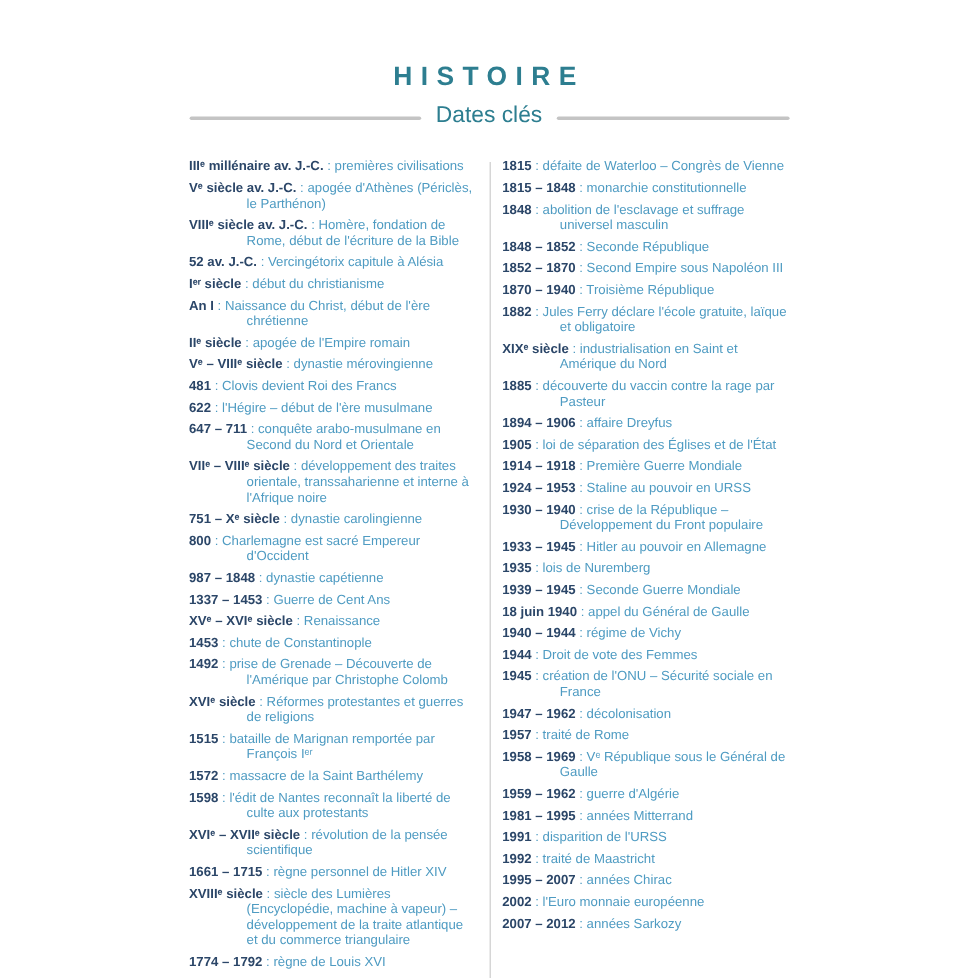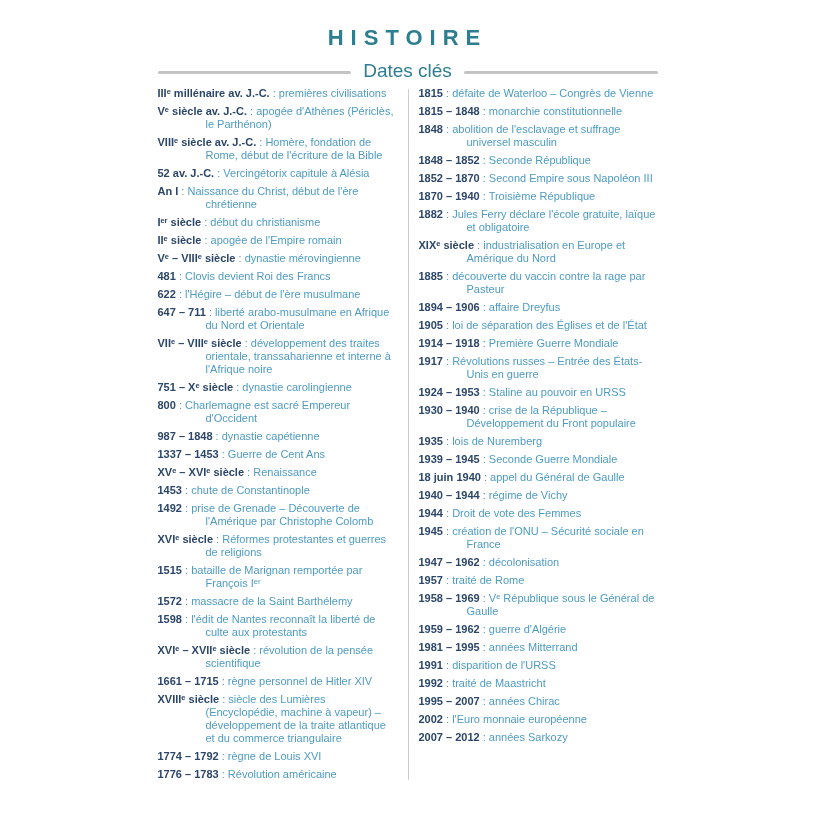--- a/index.html
+++ b/index.html
@@ -8,39 +8,39 @@
     background: #ffffff;
     font-family: "Liberation Sans", "DejaVu Sans", sans-serif;
   }
   .page {
     position: relative;
     width: 815px;
     height: 815px;
     background: #ffffff;
     overflow: hidden;
     box-sizing: border-box;
-    padding-top: 25px;
+    padding-top: 51px;
   }
   .content {
     width: 500px;
     margin: 0 auto;
   }
   .main-title {
     text-align: center;
     font-size: 22px;
     font-weight: bold;
     letter-spacing: 7px;
     color: var(--accent-teal, #2d7e90);
     margin: 0 0 10px 0;
   }
   .subtitle-row {
     display: flex;
     align-items: center;
     gap: 12px;
-    margin-bottom: 4px;
+    margin-bottom: 24px;
   }
   .rule {
     flex: 1;
     height: 3px;
     background: var(--rule-gray, #c4c4c4);
     border-radius: 2px;
   }
   .subtitle {
     font-size: 19px;
     color: var(--accent-teal, #2d7e90);
@@ -91,27 +91,27 @@
       <div class="subtitle">Dates clés</div>
       <div class="rule"></div>
     </div>
 
     <div class="columns">
       <div class="col col-left">
           <div class="entry"><span class="date">IIIᵉ millénaire av. J.-C.</span><span class="desc"> : premières civilisations</span></div>
           <div class="entry"><span class="date">Vᵉ siècle av. J.-C.</span><span class="desc"> : apogée d'Athènes (Périclès, le Parthénon)</span></div>
           <div class="entry"><span class="date">VIIIᵉ siècle av. J.-C.</span><span class="desc"> : Homère, fondation de Rome, début de l'écriture de la Bible</span></div>
           <div class="entry"><span class="date">52 av. J.-C.</span><span class="desc"> : Vercingétorix capitule à Alésia</span></div>
+          <div class="entry"><span class="date">Iᵉʳ siècle</span><span class="desc"> : début du christianisme</span></div>
           <div class="entry"><span class="date">An I</span><span class="desc"> : Naissance du Christ, début de l'ère chrétienne</span></div>
-          <div class="entry"><span class="date">Iᵉʳ siècle</span><span class="desc"> : début du christianisme</span></div>
           <div class="entry"><span class="date">IIᵉ siècle</span><span class="desc"> : apogée de l'Empire romain</span></div>
           <div class="entry"><span class="date">Vᵉ – VIIIᵉ siècle</span><span class="desc"> : dynastie mérovingienne</span></div>
           <div class="entry"><span class="date">481</span><span class="desc"> : Clovis devient Roi des Francs</span></div>
           <div class="entry"><span class="date">622</span><span class="desc"> : l'Hégire – début de l'ère musulmane</span></div>
-          <div class="entry"><span class="date">647 – 711</span><span class="desc"> : liberté arabo-musulmane en Afrique du Nord et Orientale</span></div>
+          <div class="entry"><span class="date">647 – 711</span><span class="desc"> : conquête arabo-musulmane en Second du Nord et Orientale</span></div>
           <div class="entry"><span class="date">VIIᵉ – VIIIᵉ siècle</span><span class="desc"> : développement des traites orientale, transsaharienne et interne à l'Afrique noire</span></div>
           <div class="entry"><span class="date">751 – Xᵉ siècle</span><span class="desc"> : dynastie carolingienne</span></div>
           <div class="entry"><span class="date">800</span><span class="desc"> : Charlemagne est sacré Empereur d'Occident</span></div>
           <div class="entry"><span class="date">987 – 1848</span><span class="desc"> : dynastie capétienne</span></div>
           <div class="entry"><span class="date">1337 – 1453</span><span class="desc"> : Guerre de Cent Ans</span></div>
           <div class="entry"><span class="date">XVᵉ – XVIᵉ siècle</span><span class="desc"> : Renaissance</span></div>
           <div class="entry"><span class="date">1453</span><span class="desc"> : chute de Constantinople</span></div>
           <div class="entry"><span class="date">1492</span><span class="desc"> : prise de Grenade – Découverte de l'Amérique par Christophe Colomb</span></div>
           <div class="entry"><span class="date">XVIᵉ siècle</span><span class="desc"> : Réformes protestantes et guerres de religions</span></div>
           <div class="entry"><span class="date">1515</span><span class="desc"> : bataille de Marignan remportée par François Iᵉʳ</span></div>
@@ -125,28 +125,28 @@
         </div>
       <div class="col-divider"></div>
       <div class="col col-right">
           <div class="entry"><span class="date">1815</span><span class="desc"> : défaite de Waterloo – Congrès de Vienne</span></div>
           <div class="entry"><span class="date">1815 – 1848</span><span class="desc"> : monarchie constitutionnelle</span></div>
           <div class="entry"><span class="date">1848</span><span class="desc"> : abolition de l'esclavage et suffrage universel masculin</span></div>
           <div class="entry"><span class="date">1848 – 1852</span><span class="desc"> : Seconde République</span></div>
           <div class="entry"><span class="date">1852 – 1870</span><span class="desc"> : Second Empire sous Napoléon III</span></div>
           <div class="entry"><span class="date">1870 – 1940</span><span class="desc"> : Troisième République</span></div>
           <div class="entry"><span class="date">1882</span><span class="desc"> : Jules Ferry déclare l'école gratuite, laïque et obligatoire</span></div>
-          <div class="entry"><span class="date">XIXᵉ siècle</span><span class="desc"> : industrialisation en Europe et Amérique du Nord</span></div>
+          <div class="entry"><span class="date">XIXᵉ siècle</span><span class="desc"> : industrialisation en Saint et Amérique du Nord</span></div>
           <div class="entry"><span class="date">1885</span><span class="desc"> : découverte du vaccin contre la rage par Pasteur</span></div>
           <div class="entry"><span class="date">1894 – 1906</span><span class="desc"> : affaire Dreyfus</span></div>
           <div class="entry"><span class="date">1905</span><span class="desc"> : loi de séparation des Églises et de l'État</span></div>
           <div class="entry"><span class="date">1914 – 1918</span><span class="desc"> : Première Guerre Mondiale</span></div>
-          <div class="entry"><span class="date">1917</span><span class="desc"> : Révolutions russes – Entrée des États-Unis en guerre</span></div>
           <div class="entry"><span class="date">1924 – 1953</span><span class="desc"> : Staline au pouvoir en URSS</span></div>
           <div class="entry"><span class="date">1930 – 1940</span><span class="desc"> : crise de la République – Développement du Front populaire</span></div>
+          <div class="entry"><span class="date">1933 – 1945</span><span class="desc"> : Hitler au pouvoir en Allemagne</span></div>
           <div class="entry"><span class="date">1935</span><span class="desc"> : lois de Nuremberg</span></div>
           <div class="entry"><span class="date">1939 – 1945</span><span class="desc"> : Seconde Guerre Mondiale</span></div>
           <div class="entry"><span class="date">18 juin 1940</span><span class="desc"> : appel du Général de Gaulle</span></div>
           <div class="entry"><span class="date">1940 – 1944</span><span class="desc"> : régime de Vichy</span></div>
           <div class="entry"><span class="date">1944</span><span class="desc"> : Droit de vote des Femmes</span></div>
           <div class="entry"><span class="date">1945</span><span class="desc"> : création de l'ONU – Sécurité sociale en France</span></div>
           <div class="entry"><span class="date">1947 – 1962</span><span class="desc"> : décolonisation</span></div>
           <div class="entry"><span class="date">1957</span><span class="desc"> : traité de Rome</span></div>
           <div class="entry"><span class="date">1958 – 1969</span><span class="desc"> : Vᵉ République sous le Général de Gaulle</span></div>
           <div class="entry"><span class="date">1959 – 1962</span><span class="desc"> : guerre d'Algérie</span></div>

